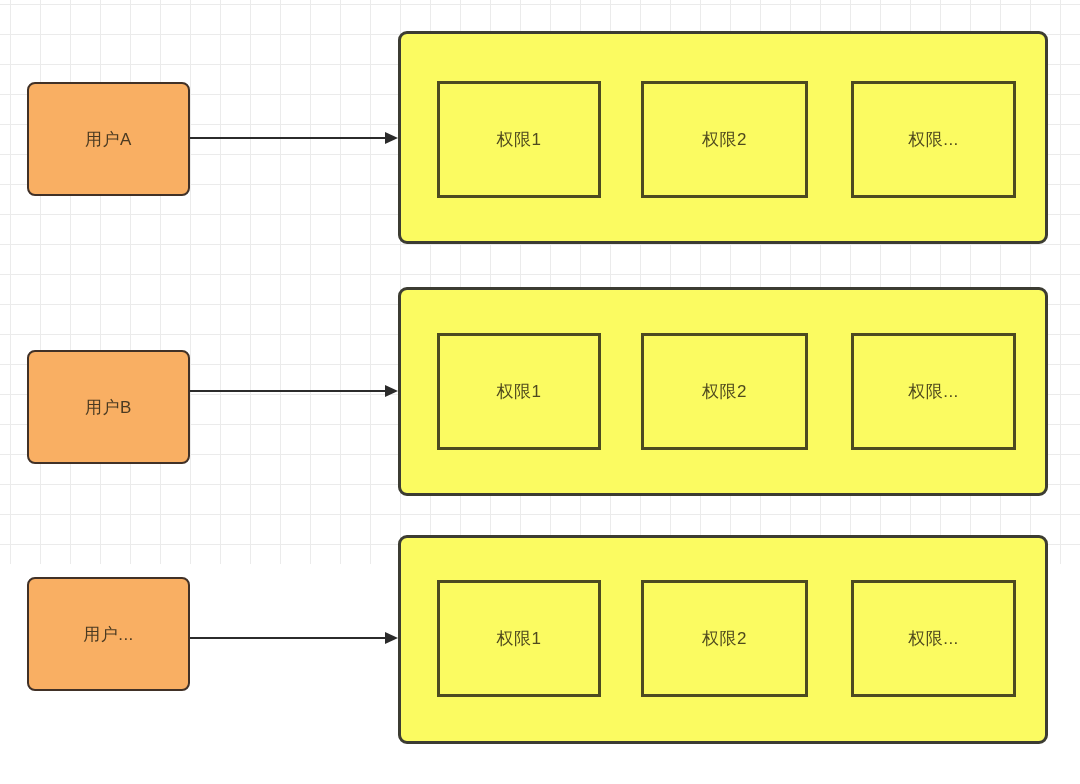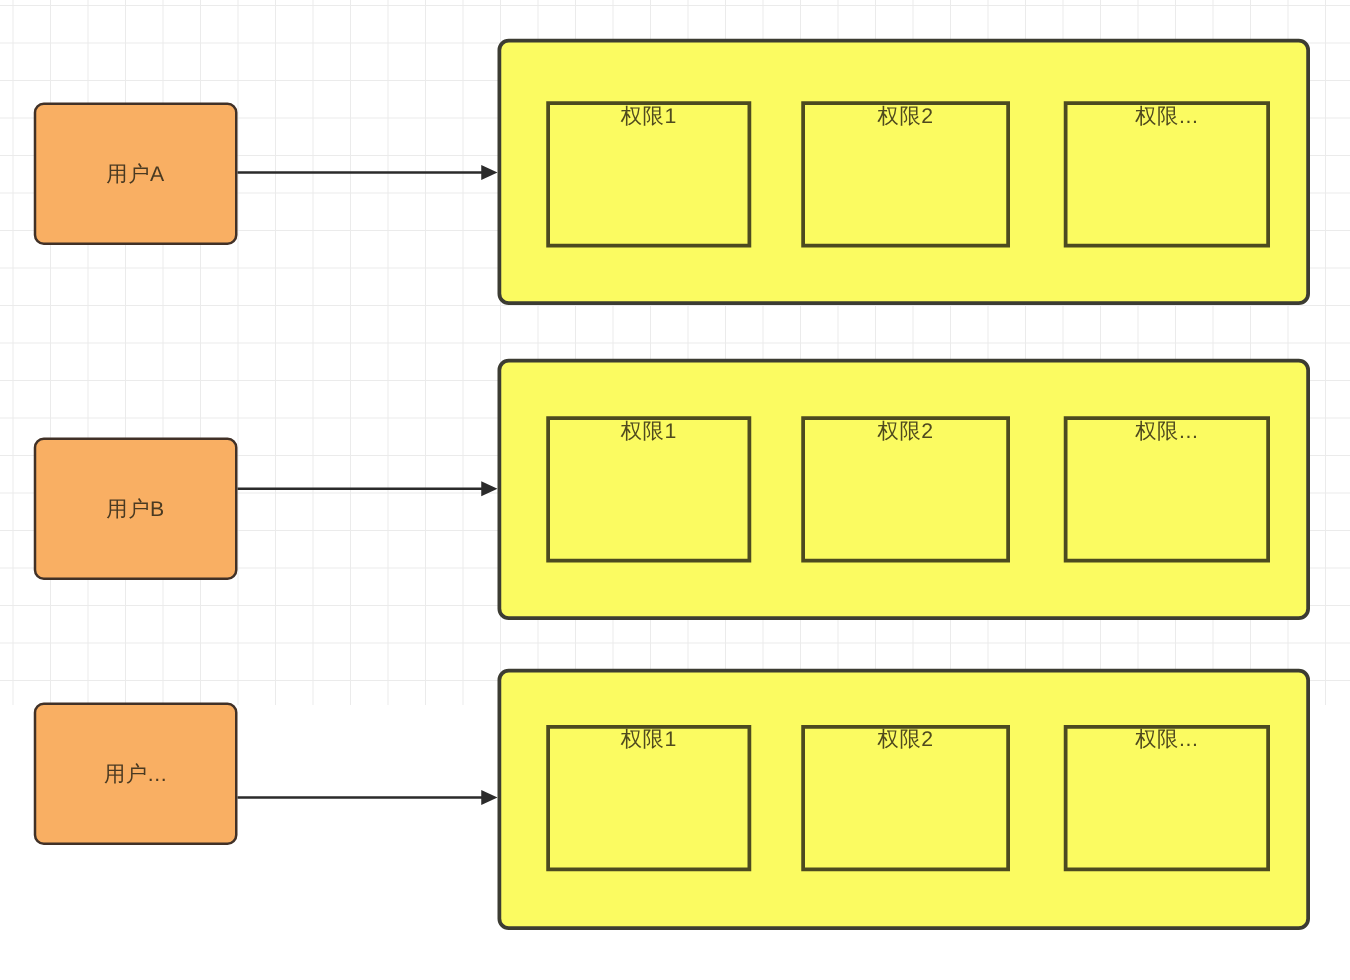--- a/index.html
+++ b/index.html
@@ -74,20 +74,21 @@
     background: #fbfb61;
     border: 3px solid #3c3c32;
     border-radius: 9px;
   }
   .perm-box {
     position: absolute;
     box-sizing: border-box;
     background: #fbfb61;
     border: 3px solid #4c4a20;
     display: flex;
+    align-items: center;
     justify-content: center;
   }
   .perm-label {
     font-size: 17px;
     color: #4f4a1e;
     letter-spacing: 0.5px;
     line-height: 1;
     white-space: nowrap;
   }
 </style>
@@ -131,21 +132,21 @@
   <div class="perm-box" style="left:437px; top:333px; width:164px; height:117px;">
     <span class="perm-label">权限1</span>
   </div>
   <div class="perm-box" style="left:641px; top:333px; width:167px; height:117px;">
     <span class="perm-label">权限2</span>
   </div>
   <div class="perm-box" style="left:851px; top:333px; width:165px; height:117px;">
     <span class="perm-label">权限...</span>
   </div>
 
-  <div class="user-node" style="left:27px; top:562px; width:163px; height:114px;">
+  <div class="user-node" style="left:27px; top:577px; width:163px; height:114px;">
     <span class="user-label">用户...</span>
   </div>
 
   <div class="arrow" style="left:190px; top:632px; width:208px;">
     <div class="arrow-line" style="width:196px;"></div>
     <div class="arrow-head" style="left:195px;"></div>
   </div>
 
   <div class="perm-group" style="left:398px; top:535px; width:650px; height:209px;"></div>
 

